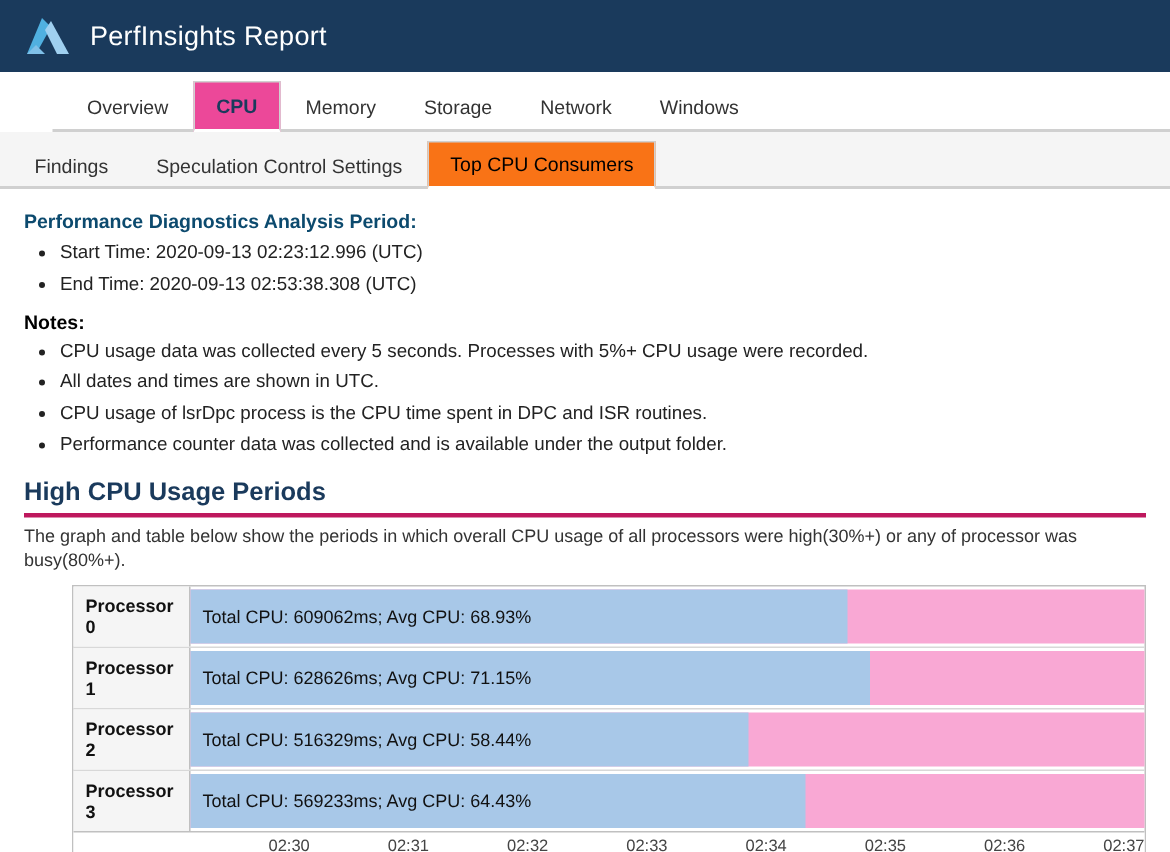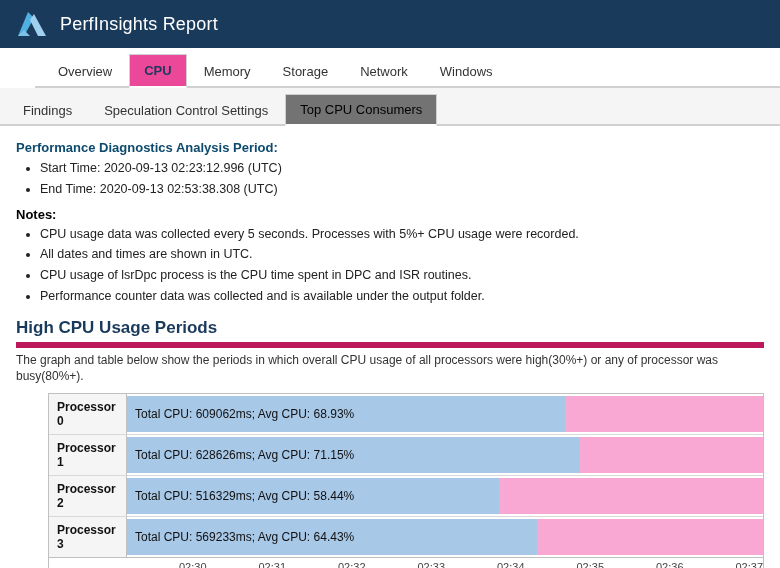--- a/index.html
+++ b/index.html
@@ -76,21 +76,21 @@
       margin-right: 2px;
       margin-bottom: -2px;
       background: transparent;
       height: 32px;
       display: flex;
       align-items: center;
     }
     .tab-bar-2 .tab.active {
       border-color: #d0d0d0;
       border-bottom: 2px solid #fff;
-      background: #737373;
+      background: #f97316;
       color: #000;
     }
 
     
     .content {
       padding: 14px 16px 8px 16px;
       overflow-y: auto;
       height: calc(568px - 48px - 40px - 38px);
     }
 
@@ -119,21 +119,21 @@
       margin-bottom: 3px;
       margin-top: 6px;
     }
 
     .h2-title {
       font-size: 17px;
       font-weight: 600;
       color: #1a3a5c;
       margin-top: 12px;
       margin-bottom: 4px;
-      border-bottom: 6px solid #be185d;
+      border-bottom: 3px solid #be185d;
       padding-bottom: 4px;
     }
 
     .description {
       font-size: 12px;
       color: #333;
       margin-bottom: 8px;
       line-height: 1.4;
     }
 

